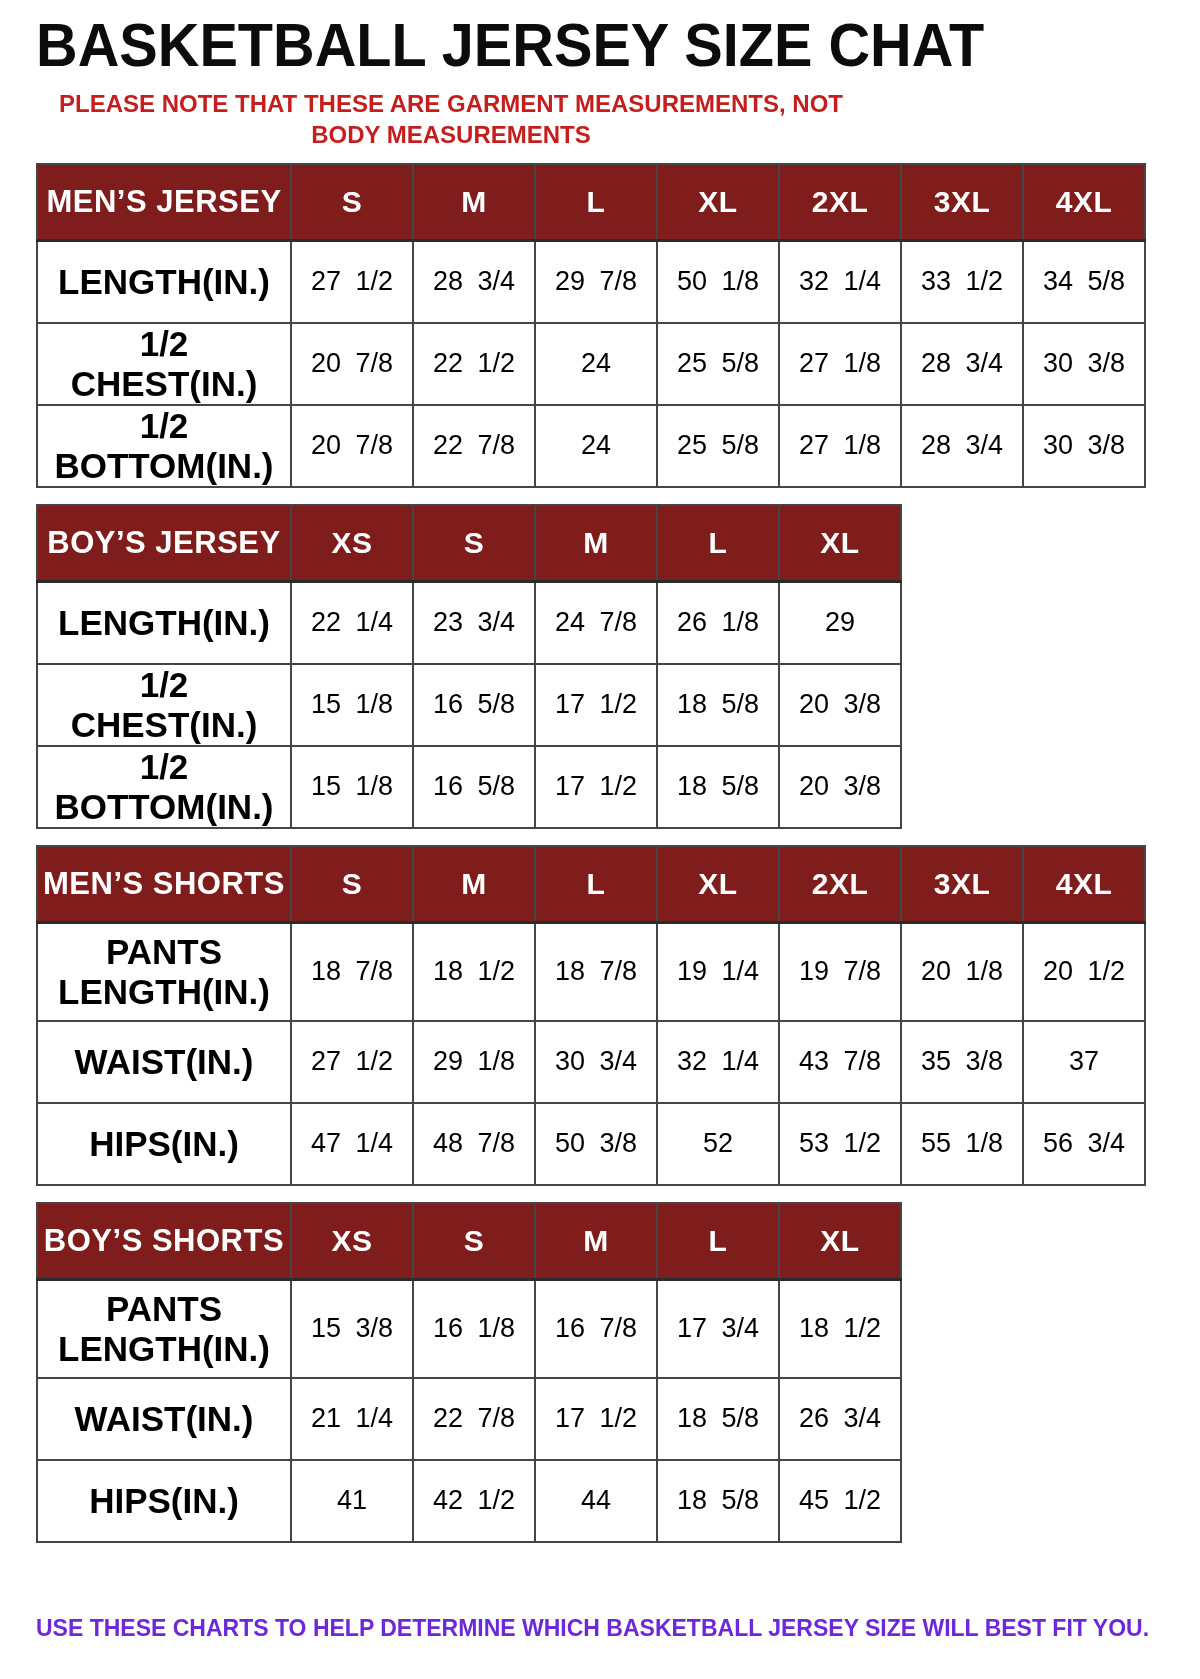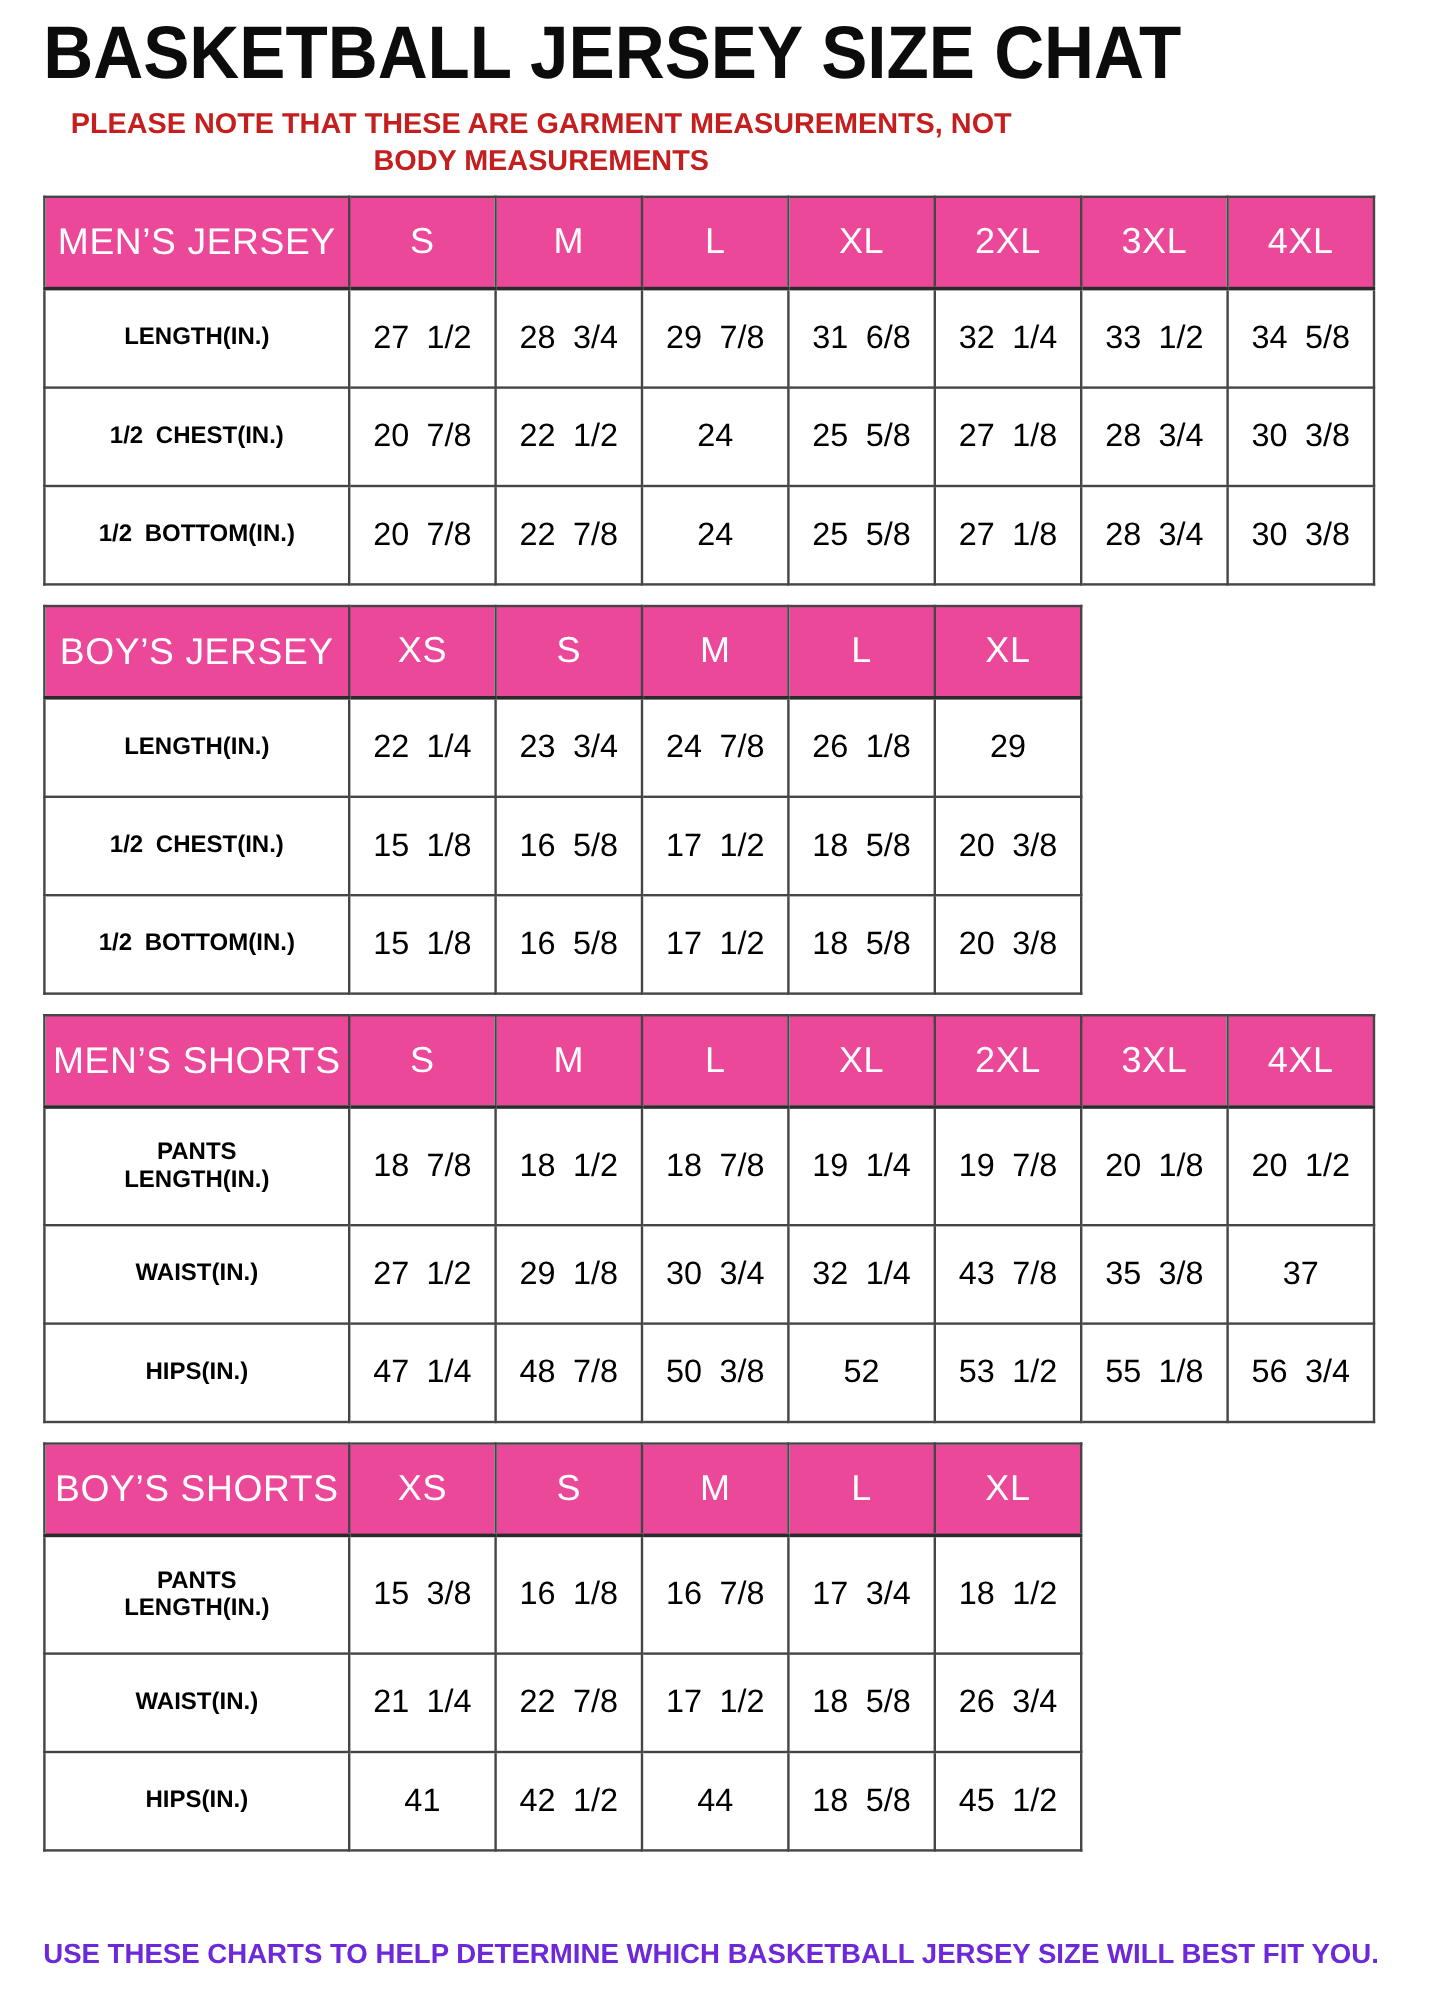--- a/index.html
+++ b/index.html
@@ -45,42 +45,42 @@
     border: 2px solid #2b2b2b;
   }
   table.sizes th, table.sizes td {
     border: 2px solid #454545;
     text-align: center;
     vertical-align: middle;
     padding: 0 4px;
     overflow: hidden;
   }
   table.sizes th {
-    background: #ec4899;
+    background: #7f1d1d;
     color: #ffffff;
-    font-weight: 400;
+    font-weight: 700;
     font-size: 30px;
     height: 74px;
     border-bottom: 3px solid #2b2b2b;
     letter-spacing: 0.5px;
   }
   table.sizes th.label-col {
     font-size: 31px;
   }
   table.sizes td {
     height: 80px;
     font-size: 27px;
     color: #000000;
     font-weight: 400;
     word-spacing: 7px;
     background: #ffffff;
   }
   table.sizes td.row-label {
     font-weight: 700;
-    font-size: 20px;
+    font-size: 35px;
     white-space: pre-line;
     line-height: 1.12;
     word-spacing: 5px;
   }
   table.sizes tr.tall td { height: 96px; }
   .col-label { width: 254px; }
   .col-size  { width: 122px; }
   .footer {
     margin: 72px 0 0 0;
     font-size: 23px;
@@ -120,21 +120,21 @@
             <th>3XL</th>
             <th>4XL</th>
           </tr>
         </thead>
         <tbody>
           <tr>
             <td class="row-label">LENGTH(IN.)</td>
             <td>27 1/2</td>
             <td>28 3/4</td>
             <td>29 7/8</td>
-            <td>31 6/8</td>
+            <td>50 1/8</td>
             <td>32 1/4</td>
             <td>33 1/2</td>
             <td>34 5/8</td>
           </tr>
           <tr>
             <td class="row-label">1/2 CHEST(IN.)</td>
             <td>20 7/8</td>
             <td>22 1/2</td>
             <td>24</td>
             <td>25 5/8</td>

